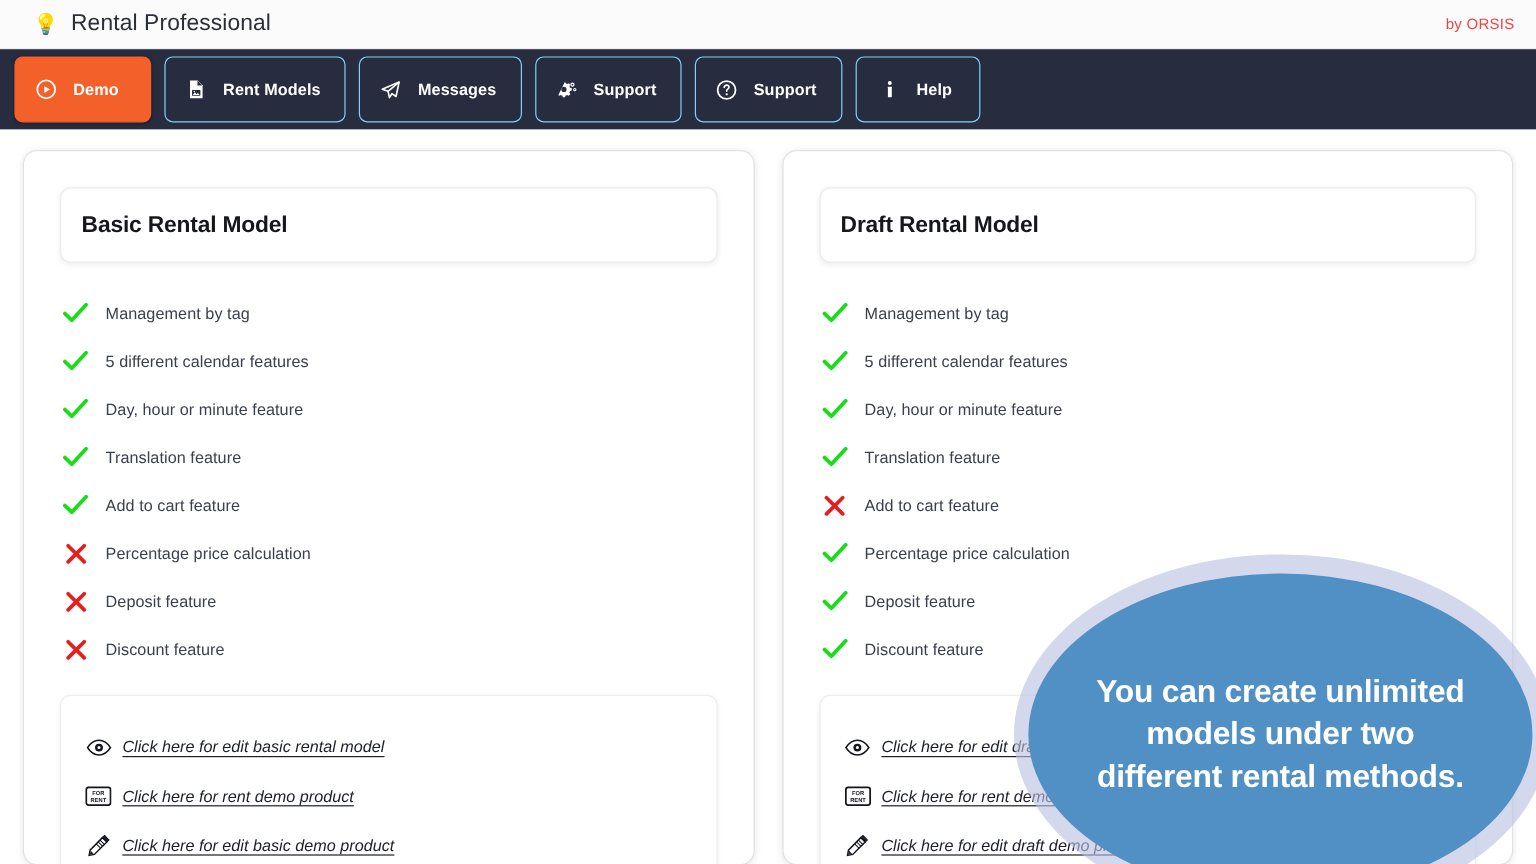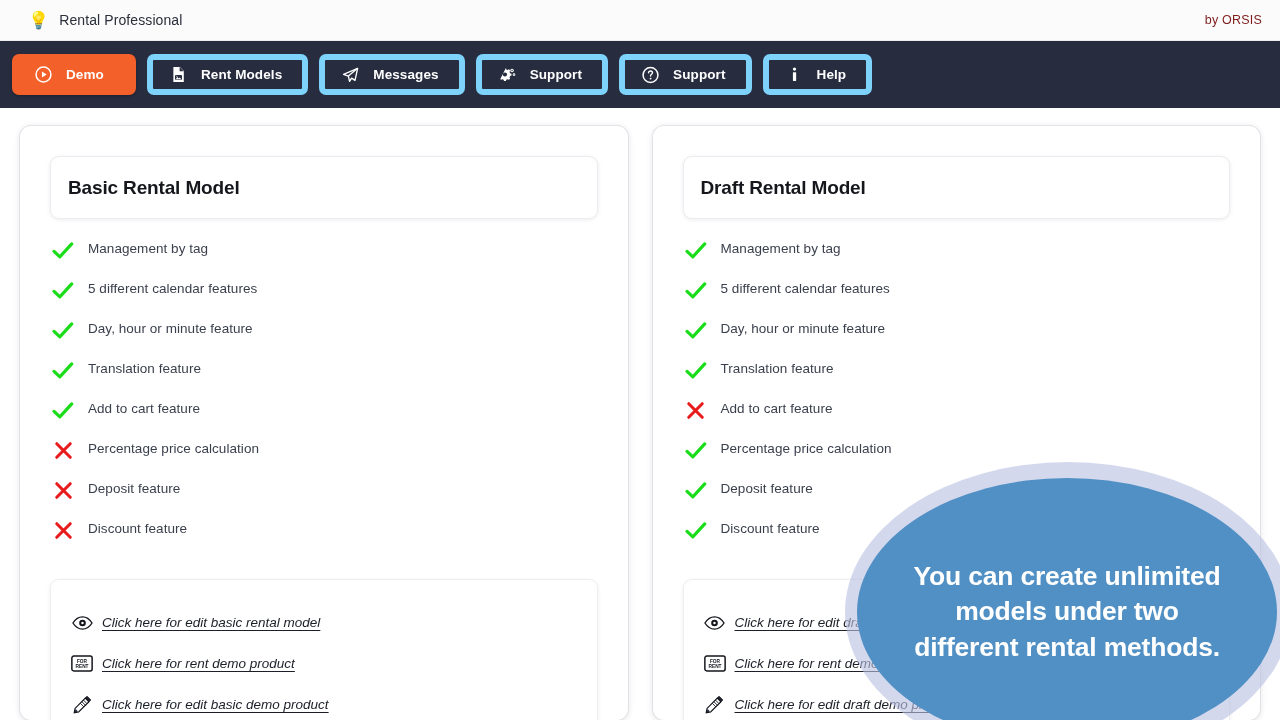--- a/index.html
+++ b/index.html
@@ -16,43 +16,43 @@
     background: #fbfbfc;
     border-bottom: 1px solid #ececf0;
     display: flex;
     align-items: center;
     justify-content: space-between;
     padding: 0 18px 0 28px;
   }
   .brand { display: flex; align-items: center; gap: 10px; }
   .brand-logo { font-size: 17px; line-height: 1; }
   .brand-name {
-    font-size: 14px;
+    font-size: 19px;
     color: #2b2f3a;
     letter-spacing: .1px;
   }
   .byline {
     font-size: 12.5px;
-    color: #7f1d1d;
+    color: #ef4444;
     letter-spacing: .2px;
   }
 
   
   .navbar {
     height: 67px;
     background: #272c3f;
     display: flex;
     align-items: center;
     padding: 0 12px;
     gap: 11px;
   }
   .navitem {
-    height: 41px;
+    height: 55px;
     min-width: 104px;
-    border: 6px solid #7dd3fc;
+    border: 1px solid #7dd3fc;
     border-radius: 7px;
     display: flex;
     align-items: center;
     gap: 13px;
     padding: 0 20px 0 16px;
     color: #ffffff;
     font-size: 13.5px;
     font-weight: 600;
     letter-spacing: .1px;
     cursor: pointer;
@@ -106,21 +106,21 @@
   .model-title {
     font-size: 19px;
     font-weight: bold;
     color: #15171c;
     letter-spacing: -.15px;
   }
 
   .features { list-style: none; padding: 0 0 0 2px; margin: 0; }
   .feature {
     display: flex;
-    align-items: flex-start;
+    align-items: center;
     gap: 14px;
     height: 40px;
   }
   .mark { width: 22px; flex: 0 0 22px; display: flex; align-items: center; justify-content: center; }
   .mark svg { display: block; }
   .feature-label {
     font-size: 13.5px;
     color: #3a3f4c;
     letter-spacing: .05px;
   }

